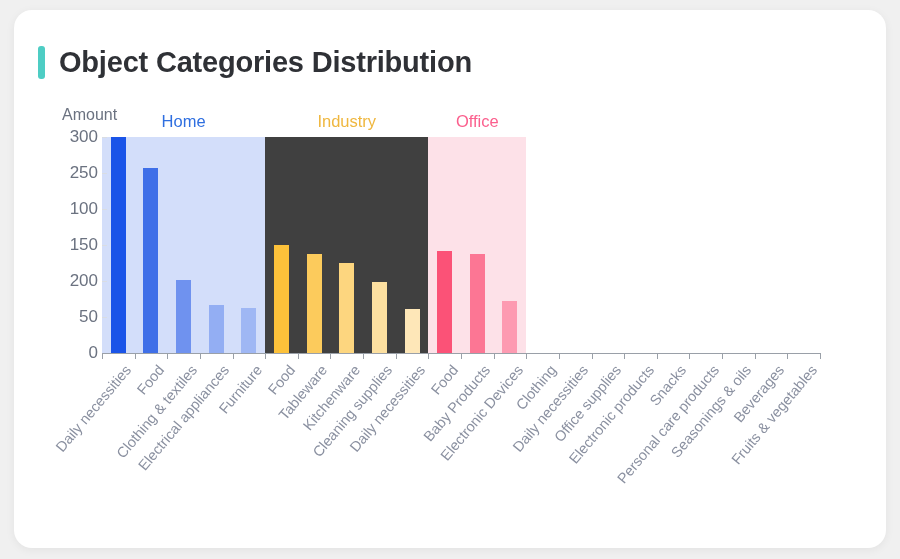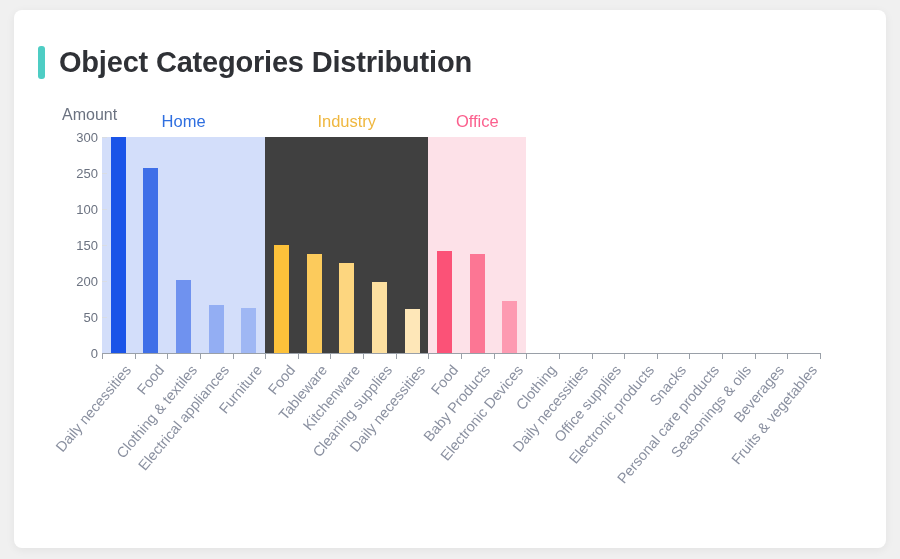--- a/index.html
+++ b/index.html
@@ -7,21 +7,21 @@
     width: 900px; height: 559px;
     background: #f0f0f0;
     font-family: "Liberation Sans", sans-serif;
     overflow: hidden;
   }
   #card {
     position: absolute;
     left: 14px; top: 10px;
     width: 872px; height: 538px;
     background: #ffffff;
-    border-radius: 8px;
+    border-radius: 18px;
     box-shadow: 0 2px 10px rgba(0,0,0,0.06);
     overflow: hidden;
   }
   
   #title-row {
     position: absolute;
     left: 24px; top: 36px;
     display: flex; align-items: center; gap: 14px;
   }
   #title-accent {
@@ -83,21 +83,21 @@
   }
   
   #y-labels {
     position: absolute;
     left: 40px; top: 119px;
     width: 44px; height: 216px;
   }
   .y-label {
     position: absolute;
     right: 0;
-    font-size: 13px;
+    font-size: 17px;
     color: #6b7280;
     transform: translateY(-50%);
     white-space: nowrap;
   }
   .gridline {
     position: absolute;
     left: 88px;
     width: 5px;
     height: 1px;
     background: #d9dde3;

